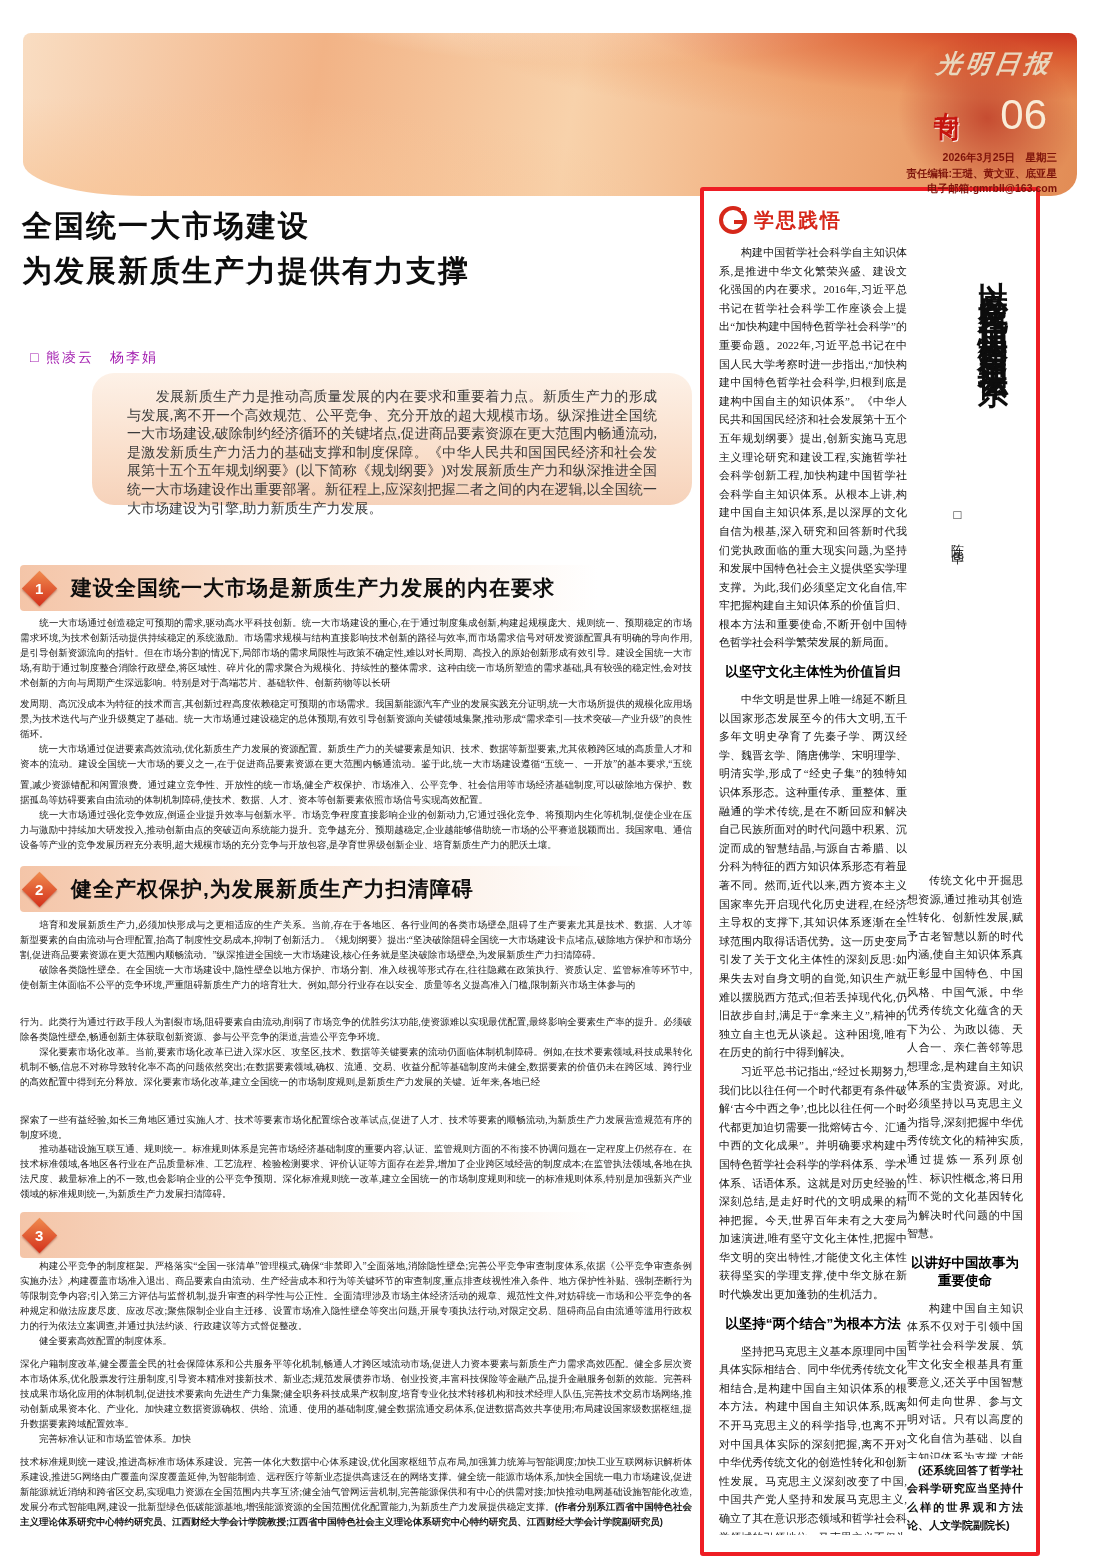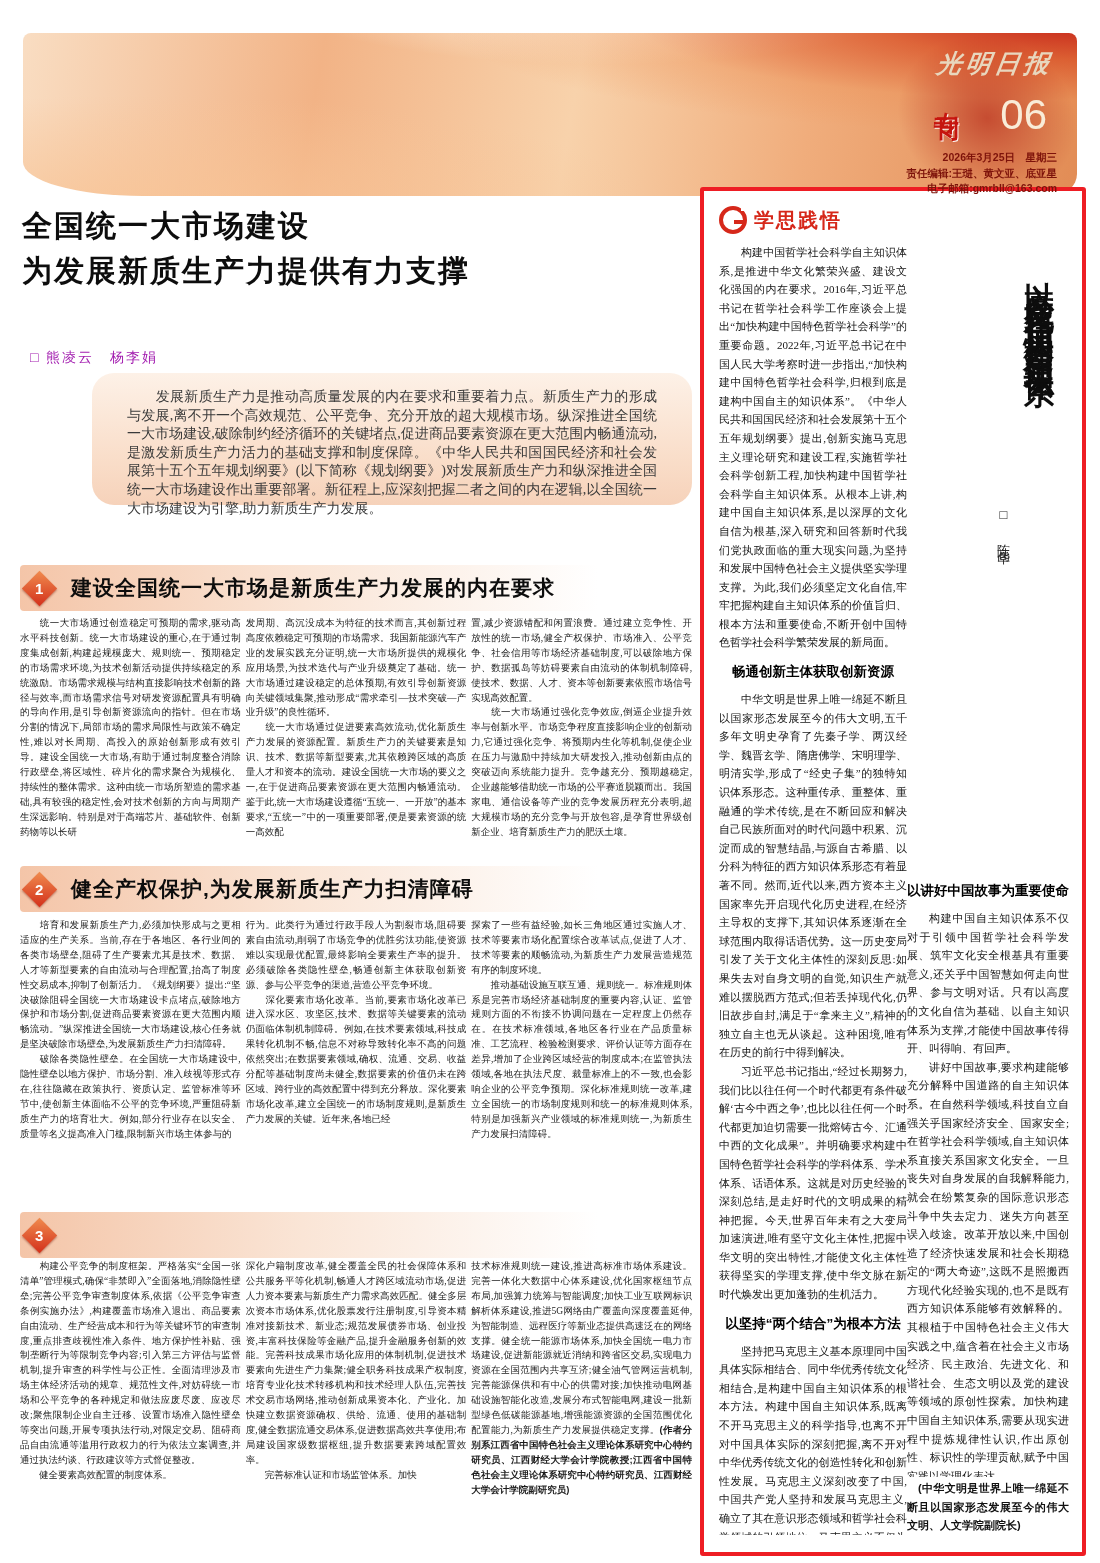--- a/index.html
+++ b/index.html
@@ -41,27 +41,27 @@
   .intro-text{font-size:14px;line-height:18.6px;text-align:justify;color:#3a3a3a;white-space:pre-wrap;}
 
   
   .section-head{position:absolute;left:20px;width:672px;height:46px;display:flex;align-items:center;
       background:linear-gradient(90deg,#f4c5a8 0%,#fae5d6 42%,rgba(255,255,255,0) 86%);border-radius:4px;}
   .diamond{width:25px;height:25px;margin-left:7px;flex:none;background:linear-gradient(135deg,#f08b4e,#d3301b);
       transform:rotate(45deg);display:flex;align-items:center;justify-content:center;box-shadow:1px 1px 2px rgba(120,30,10,.4);}
   .diamond span{transform:rotate(-45deg);color:#fff;font-weight:bold;font-size:15px;font-family:"Liberation Sans",sans-serif;}
   .section-title{margin-left:19px;font-family:"Liberation Sans",sans-serif;font-weight:900;font-size:21px;
       letter-spacing:1px;color:#0d0d0d;}
-  .section-body{position:absolute;left:20px;width:672px;display:flex;gap:5px;overflow:hidden;}
+  .section-body{position:absolute;left:20px;width:672px;display:flex;gap:5px;overflow:hidden;flex-direction:column;}
   .news-col{flex:1;height:100%;overflow:hidden;font-size:9.5px;line-height:14.9px;text-align:justify;
       color:#1b1b1b;white-space:pre-wrap;}
   .inline-attr{font-weight:bold;font-family:"Liberation Sans",sans-serif;}
 
   
-  .red-box{position:absolute;left:700px;top:187px;width:386px;height:1369px;box-sizing:border-box;
+  .red-box{position:absolute;left:700px;top:187px;width:340px;height:1369px;box-sizing:border-box;
       border:4px solid #ee1d24;border-radius:3px;background:#fff;padding:15px 13px 12px 15px;}
   .xsjw{display:flex;align-items:center;gap:7px;margin-bottom:9px;}
   .g-icon{width:28px;height:28px;box-sizing:border-box;border:4px solid #d6281a;border-radius:50%;position:relative;flex:none;}
   .g-icon::after{content:"";position:absolute;right:-2px;top:10px;width:11px;height:4px;background:#d6281a;}
   .g-icon::before{content:"";position:absolute;left:18px;top:-4px;width:8px;height:5px;background:#fff;}
   .xsjw-text{font-family:"Liberation Sans",sans-serif;font-weight:900;font-size:20px;color:#d6281a;letter-spacing:2px;}
   .red-content{display:flex;height:calc(100% - 42px);}
   .red-left{width:188px;flex:none;overflow:hidden;}
   .red-right{flex:1;min-width:0;display:flex;flex-direction:column;overflow:hidden;}
   .red-left p,.red-right-blocks p{font-size:11px;line-height:18.6px;text-align:justify;text-indent:2em;margin:0;color:#141414;}
@@ -143,34 +143,35 @@
   </div>
 
   <div class="red-box">
     <div class="xsjw">
       <span class="g-icon"></span>
       <span class="xsjw-text">学思践悟</span>
     </div>
     <div class="red-content">
       <div class="red-left">
           <p class="col-p">构建中国哲学社会科学自主知识体系,是推进中华文化繁荣兴盛、建设文化强国的内在要求。2016年,习近平总书记在哲学社会科学工作座谈会上提出“加快构建中国特色哲学社会科学”的重要命题。2022年,习近平总书记在中国人民大学考察时进一步指出,“加快构建中国特色哲学社会科学,归根到底是建构中国自主的知识体系”。《中华人民共和国国民经济和社会发展第十五个五年规划纲要》提出,创新实施马克思主义理论研究和建设工程,实施哲学社会科学创新工程,加快构建中国哲学社会科学自主知识体系。从根本上讲,构建中国自主知识体系,是以深厚的文化自信为根基,深入研究和回答新时代我们党执政面临的重大现实问题,为坚持和发展中国特色社会主义提供坚实学理支撑。为此,我们必须坚定文化自信,牢牢把握构建自主知识体系的价值旨归、根本方法和重要使命,不断开创中国特色哲学社会科学繁荣发展的新局面。</p>
-          <div class="sub-head">畅通创新主体获取创新资源</div>
+          <div class="sub-head">以坚守文化主体性为价值旨归</div>
           <p class="col-p">中华文明是世界上唯一绵延不断且以国家形态发展至今的伟大文明,五千多年文明史孕育了先秦子学、两汉经学、魏晋玄学、隋唐佛学、宋明理学、明清实学,形成了“经史子集”的独特知识体系形态。这种重传承、重整体、重融通的学术传统,是在不断回应和解决自己民族所面对的时代问题中积累、沉淀而成的智慧结晶,与源自古希腊、以分科为特征的西方知识体系形态有着显著不同。然而,近代以来,西方资本主义国家率先开启现代化历史进程,在经济主导权的支撑下,其知识体系逐渐在全球范围内取得话语优势。这一历史变局引发了关于文化主体性的深刻反思:如果失去对自身文明的自觉,知识生产就难以摆脱西方范式;但若丢掉现代化,仍旧故步自封,满足于“拿来主义”,精神的独立自主也无从谈起。这种困境,唯有在历史的前行中得到解决。</p>
           <p class="col-p">习近平总书记指出,“经过长期努力,我们比以往任何一个时代都更有条件破解‘古今中西之争’,也比以往任何一个时代都更加迫切需要一批熔铸古今、汇通中西的文化成果”。并明确要求构建中国特色哲学社会科学的学科体系、学术体系、话语体系。这就是对历史经验的深刻总结,是走好时代的文明成果的精神把握。今天,世界百年未有之大变局加速演进,唯有坚守文化主体性,把握中华文明的突出特性,才能使文化主体性获得坚实的学理支撑,使中华文脉在新时代焕发出更加蓬勃的生机活力。</p>
           <div class="sub-head">以坚持“两个结合”为根本方法</div>
           <p class="col-p">坚持把马克思主义基本原理同中国具体实际相结合、同中华优秀传统文化相结合,是构建中国自主知识体系的根本方法。构建中国自主知识体系,既离不开马克思主义的科学指导,也离不开对中国具体实际的深刻把握,离不开对中华优秀传统文化的创造性转化和创新性发展。马克思主义深刻改变了中国,中国共产党人坚持和发展马克思主义,确立了其在意识形态领域和哲学社会科学领域的引领地位。马克思主义不仅为我们提供了清醒的理论自觉、坚定的政治信念和科学的思维方法,还系统回答了哲学社会科学研究应当坚持什么样的世界观和方法论、采取什么样的科学思维方法等问题,深刻回答了学术研究为什么人服务的价值取向问题。因此,构建中国自主知识体系,必须坚持以马克思主义为指导,坚持问题导向,以实事求是的唯物主义态度深入实践发现问题、提炼问题、分析问题、解决问题;必须以人民为中心,为人民做学问、为人民讲真话,构建真正对人民有益、对实践有用的知识体系。</p>
         </div>
       <div class="red-right">
         <div class="v-title-wrap">
           <h2 class="v-title">以高度文化自信加快构建自主知识体系</h2>
           <div class="v-byline">□ 陈高华</div>
         </div>
         <div class="red-right-blocks">
+            <p class="col-p">传统文化中开掘思想资源,通过推动其创造性转化、创新性发展,赋予古老智慧以新的时代内涵,使自主知识体系真正彰显中国特色、中国风格、中国气派。中华优秀传统文化蕴含的天下为公、为政以德、天人合一、亲仁善邻等思想理念,是构建自主知识体系的宝贵资源。对此,必须坚持以马克思主义为指导,深刻把握中华优秀传统文化的精神实质,通过提炼一系列原创性、标识性概念,将日用而不觉的文化基因转化为解决时代问题的中国智慧。</p>
             <div class="sub-head">以讲好中国故事为重要使命</div>
             <p class="col-p">构建中国自主知识体系不仅对于引领中国哲学社会科学发展、筑牢文化安全根基具有重要意义,还关乎中国智慧如何走向世界、参与文明对话。只有以高度的文化自信为基础、以自主知识体系为支撑,才能使中国故事传得开、叫得响、有回声。</p>
             <p class="col-p">讲好中国故事,要求构建能够充分解释中国道路的自主知识体系。在自然科学领域,科技自立自强关乎国家经济安全、国家安全;在哲学社会科学领域,自主知识体系直接关系国家文化安全。一旦丧失对自身发展的自我解释能力,就会在纷繁复杂的国际意识形态斗争中失去定力、迷失方向甚至误入歧途。改革开放以来,中国创造了经济快速发展和社会长期稳定的“两大奇迹”,这既不是照搬西方现代化经验实现的,也不是既有西方知识体系能够有效解释的。其根植于中国特色社会主义伟大实践之中,蕴含着在社会主义市场经济、民主政治、先进文化、和谐社会、生态文明以及党的建设等领域的原创性探索。加快构建中国自主知识体系,需要从现实进程中提炼规律性认识,作出原创性、标识性的学理贡献,赋予中国实践以学理化表达。</p>
           </div>
-        <p class="red-attr">(中华文明是世界上唯一绵延不断且以国家形态发展至今的伟大文明、人文学院副院长)</p>
+        <p class="red-attr">(还系统回答了哲学社会科学研究应当坚持什么样的世界观和方法论、人文学院副院长)</p>
       </div>
     </div>
   </div>
 
 </div>
 
 </body></html>

